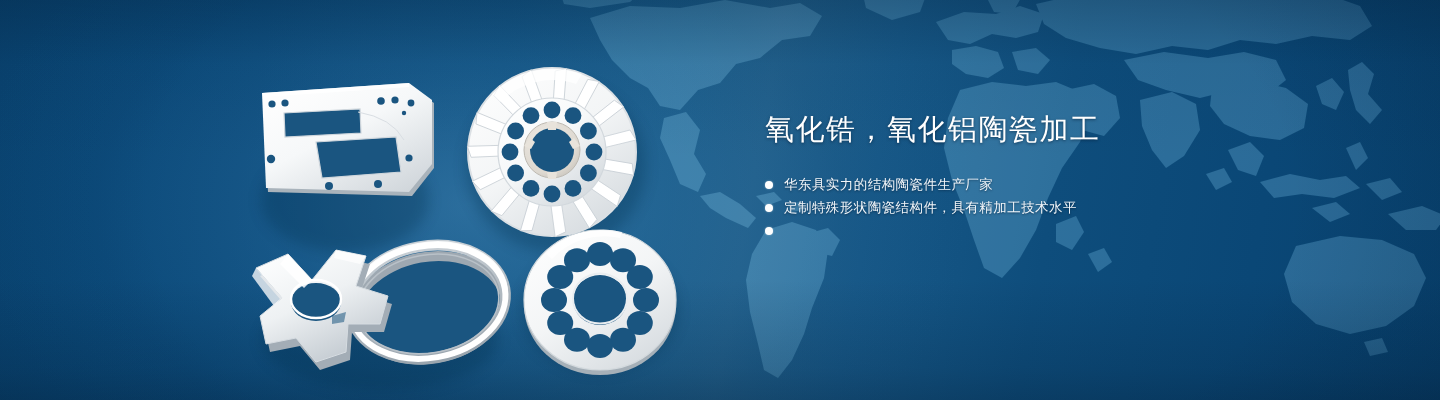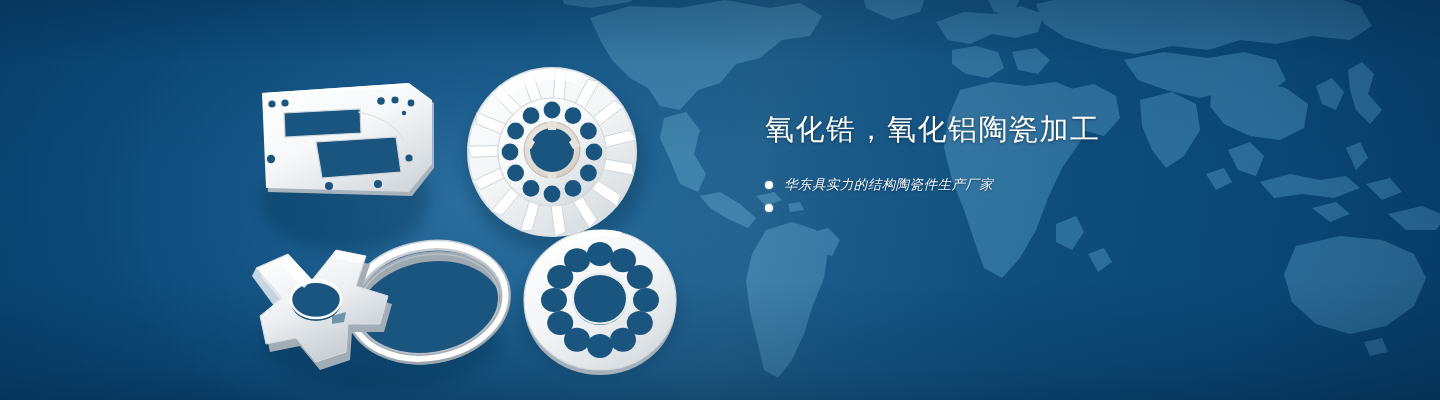--- a/index.html
+++ b/index.html
@@ -91,21 +91,20 @@
   }
   .bullets {
     margin-top: 25px;
     list-style: none;
   }
   .bullet {
     display: flex;
     align-items: center;
     height: 23px;
     margin-bottom: 0px;
-    font-style: italic;
   }
   .dot {
     flex: 0 0 auto;
     width: 8px; height: 8px;
     border-radius: 50%;
     background: #ffffff;
     margin-right: 11px;
     box-shadow: 0 0 2px rgba(255,255,255,0.45);
   }
   .bullet-text {
@@ -409,17 +408,21 @@
   <div class="textblock">
     <div class="headline">氧化锆，氧化铝陶瓷加工</div>
 
     <ul class="bullets">
       <li class="bullet">
         <span class="dot"></span>
         <span class="bullet-text">华东具实力的结构陶瓷件生产厂家</span>
       </li>
       <li class="bullet">
         <span class="dot"></span>
+        <span class="bullet-text">定制特殊形状陶瓷结构件，具有精加工技术水平</span>
+      </li>
+      <li class="bullet">
+        <span class="dot"></span>
       </li>
     </ul>
   </div>
 
 </div>
 
 </body></html>

